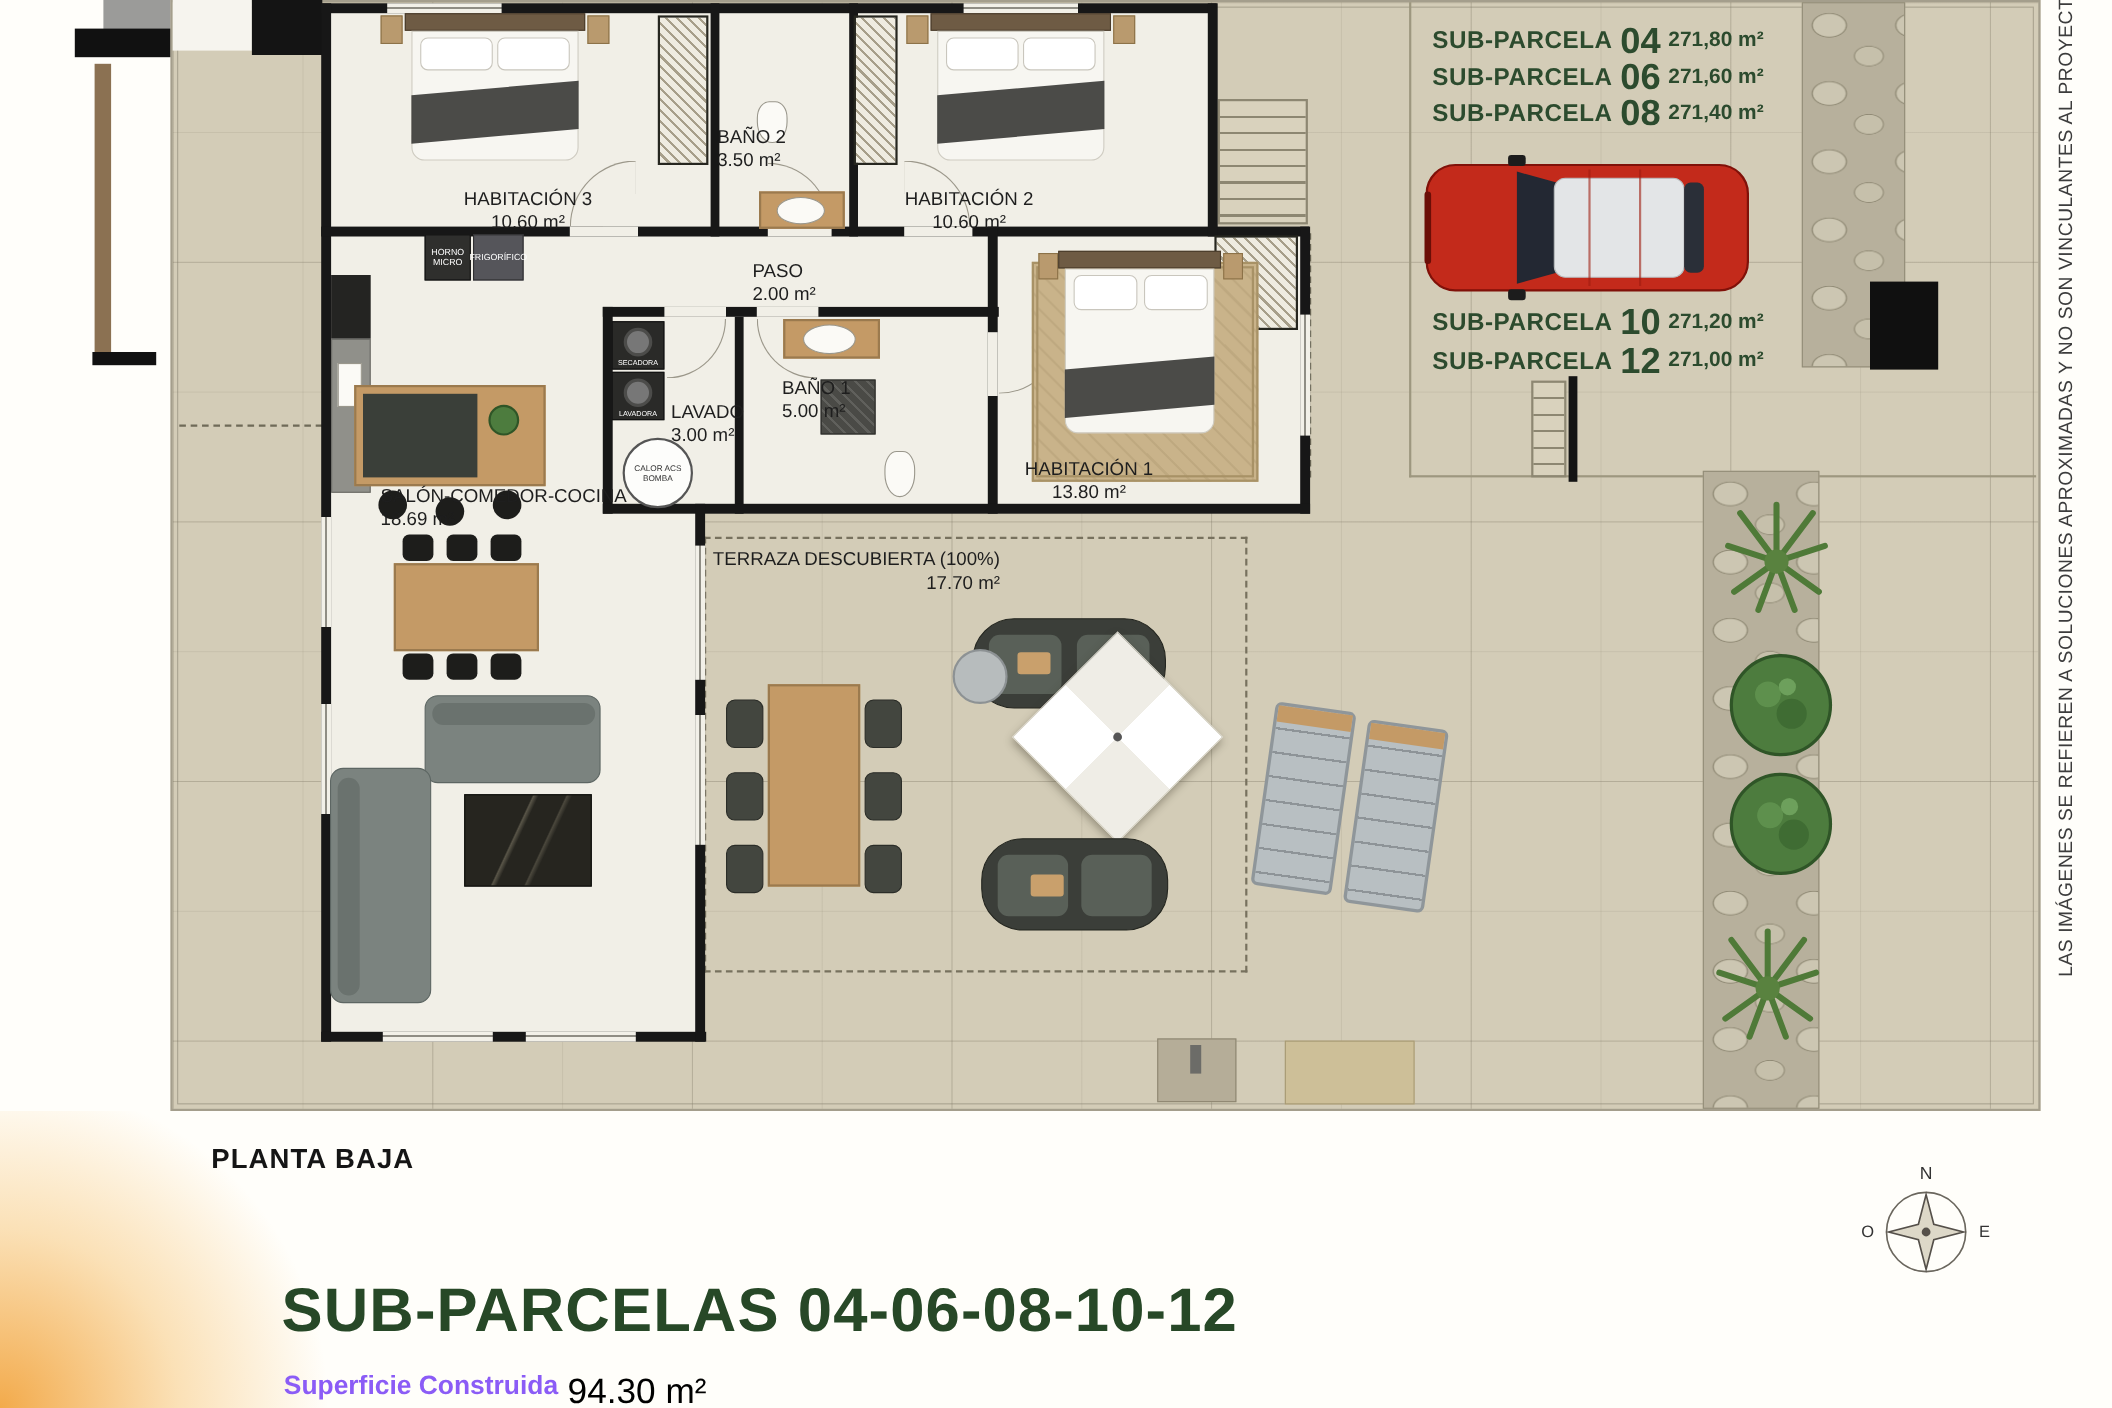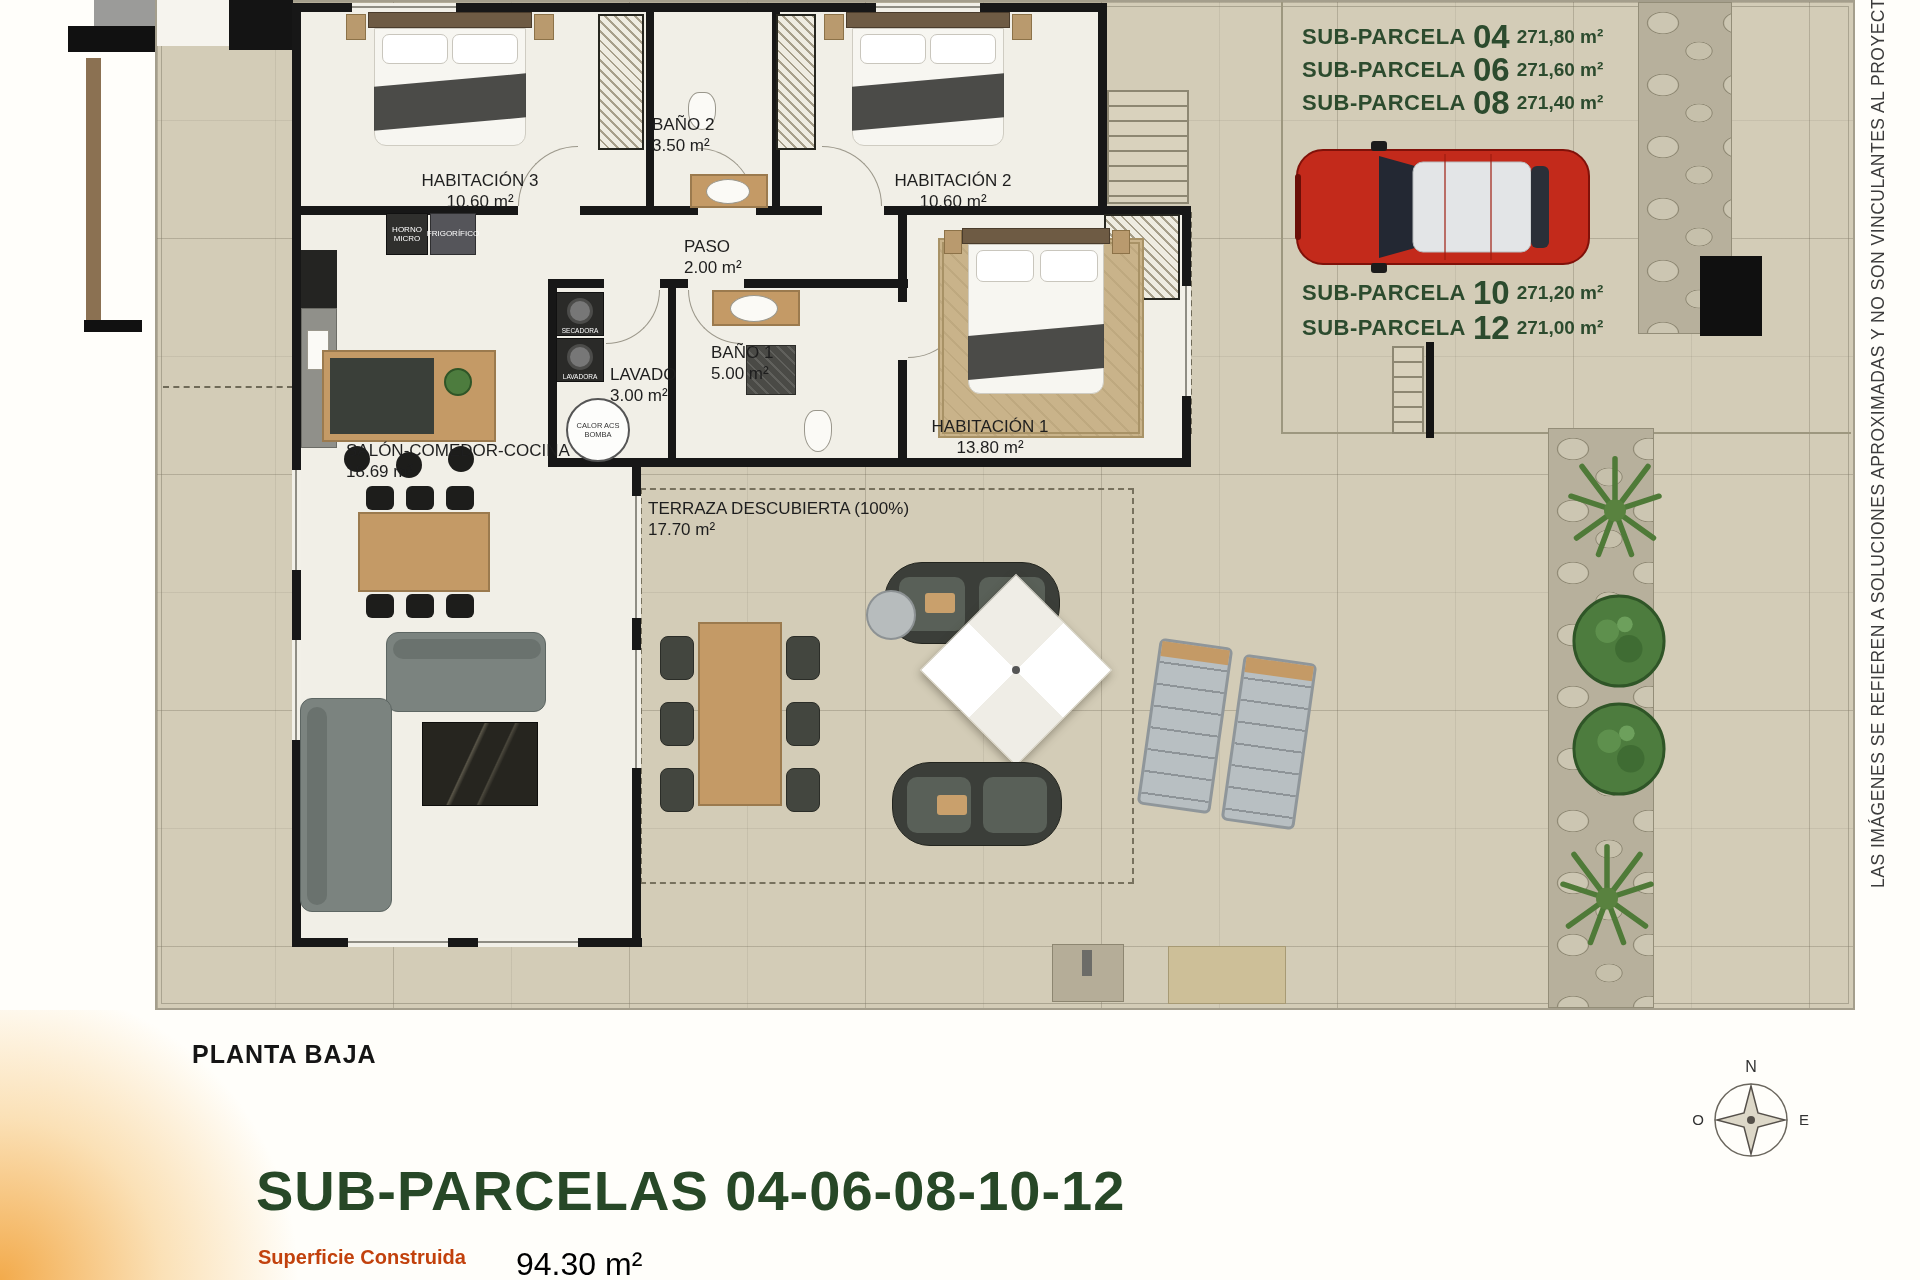--- a/index.html
+++ b/index.html
@@ -68,21 +68,21 @@
   .arc.br{border-bottom:1.5px solid #9b978a;border-right:1.5px solid #9b978a;border-bottom-right-radius:100%;}
   #pool{left:1330px;top:520px;width:226px;height:446px;border:3px solid #8fa8c4;box-sizing:border-box;
     background:linear-gradient(160deg,#5d8cc0,#3c6aa3 55%,#35619a);
     background-image:repeating-radial-gradient(circle at 35% 25%, rgba(255,255,255,.13) 0 9px, transparent 9px 30px),
       linear-gradient(160deg,#5d8cc0,#3c6aa3 55%,#35619a);
     box-shadow:0 0 0 3px #cfc9b4;}
   #piscina-label{position:absolute;left:12px;bottom:22px;font-size:17px;font-weight:bold;color:#16233b;}
   
   #planta-baja{left:192px;top:1040px;font-size:25px;font-weight:bold;letter-spacing:1px;color:#151515;}
   #heading{left:256px;top:1158px;font-size:56px;font-weight:bold;color:#274827;letter-spacing:1px;}
-  #sup-label{left:258px;top:1246px;font-size:20px;font-weight:bold;color:#c2410c;}
+  #sup-label{left:258px;top:1246px;font-size:24px;font-weight:bold;color:#8b5cf6;}
   #sup-value{left:505px;top:1246px;font-size:32px;color:#000000;padding-left:11px;}
   #disclaimer{left:1868px;top:4px;height:884px;writing-mode:vertical-rl;transform:rotate(180deg);
     font-size:17.5px;color:#3c3c3c;letter-spacing:.5px;white-space:nowrap;}
   #glow{left:0;top:1010px;width:330px;height:270px;
     background:radial-gradient(circle at 0% 100%, rgba(242,166,66,.95) 0%, rgba(248,205,137,.6) 38%, rgba(255,255,255,0) 70%);}
   .calor{background:#fdfdfb;border:2px solid #555;border-radius:50%;box-sizing:border-box;
     display:flex;align-items:center;justify-content:center;text-align:center;font-size:7.5px;color:#333;line-height:1.2;}
   .fixture-white{background:#fbfaf6;border:1.5px solid #9a978c;box-sizing:border-box;}
   .shower{background:#4a4a46;border:1px solid #2c2c29;box-sizing:border-box;
     background-image:repeating-linear-gradient(45deg,transparent 0 6px,rgba(255,255,255,.12) 6px 8px);}
@@ -358,21 +358,21 @@
   </div>
 
   <div class="rlabel c" style="left:400px;top:170px;width:160px;">
     <span>HABITACIÓN 3</span>
     <span>10.60 m²</span>
   </div>
   <div class="rlabel" style="left:652px;top:114px;">
     <span>BAÑO 2</span>
     <span>3.50 m²</span>
   </div>
-  <div class="rlabel c" style="left:873px;top:170px;width:160px;">
+  <div class="rlabel c" style="left:801px;top:170px;width:160px;">
     <span>HABITACIÓN 2</span>
     <span>10.60 m²</span>
   </div>
   <div class="rlabel" style="left:684px;top:236px;">
     <span>PASO</span>
     <span>2.00 m²</span>
   </div>
   <div class="rlabel" style="left:610px;top:364px;">
     <span>LAVADO</span>
     <span>3.00 m²</span>
@@ -382,21 +382,21 @@
     <span>5.00 m²</span>
   </div>
   <div class="rlabel c" style="left:900px;top:416px;width:180px;">
     <span>HABITACIÓN 1</span>
     <span>13.80 m²</span>
   </div>
   <div class="rlabel" style="left:346px;top:440px;">
     <span>SALÓN-COMEDOR-COCINA</span>
     <span>18.69 m²</span>
   </div>
-  <div class="rlabel" style="left:648px;top:498px;">
+  <div class="rlabel" style="left:648px;top:498px;text-align:right;">
     <span>TERRAZA DESCUBIERTA (100%)</span>
     <span>17.70 m²</span>
   </div>
 
   <div class="abs" id="disclaimer">LAS IMÁGENES SE REFIEREN A SOLUCIONES APROXIMADAS Y NO SON VINCULANTES AL PROYECT</div>
 
   <div class="abs" id="glow"></div>
 
   <div class="abs" id="planta-baja">PLANTA BAJA</div>
   <div class="abs" id="heading">SUB-PARCELAS 04-06-08-10-12</div>

